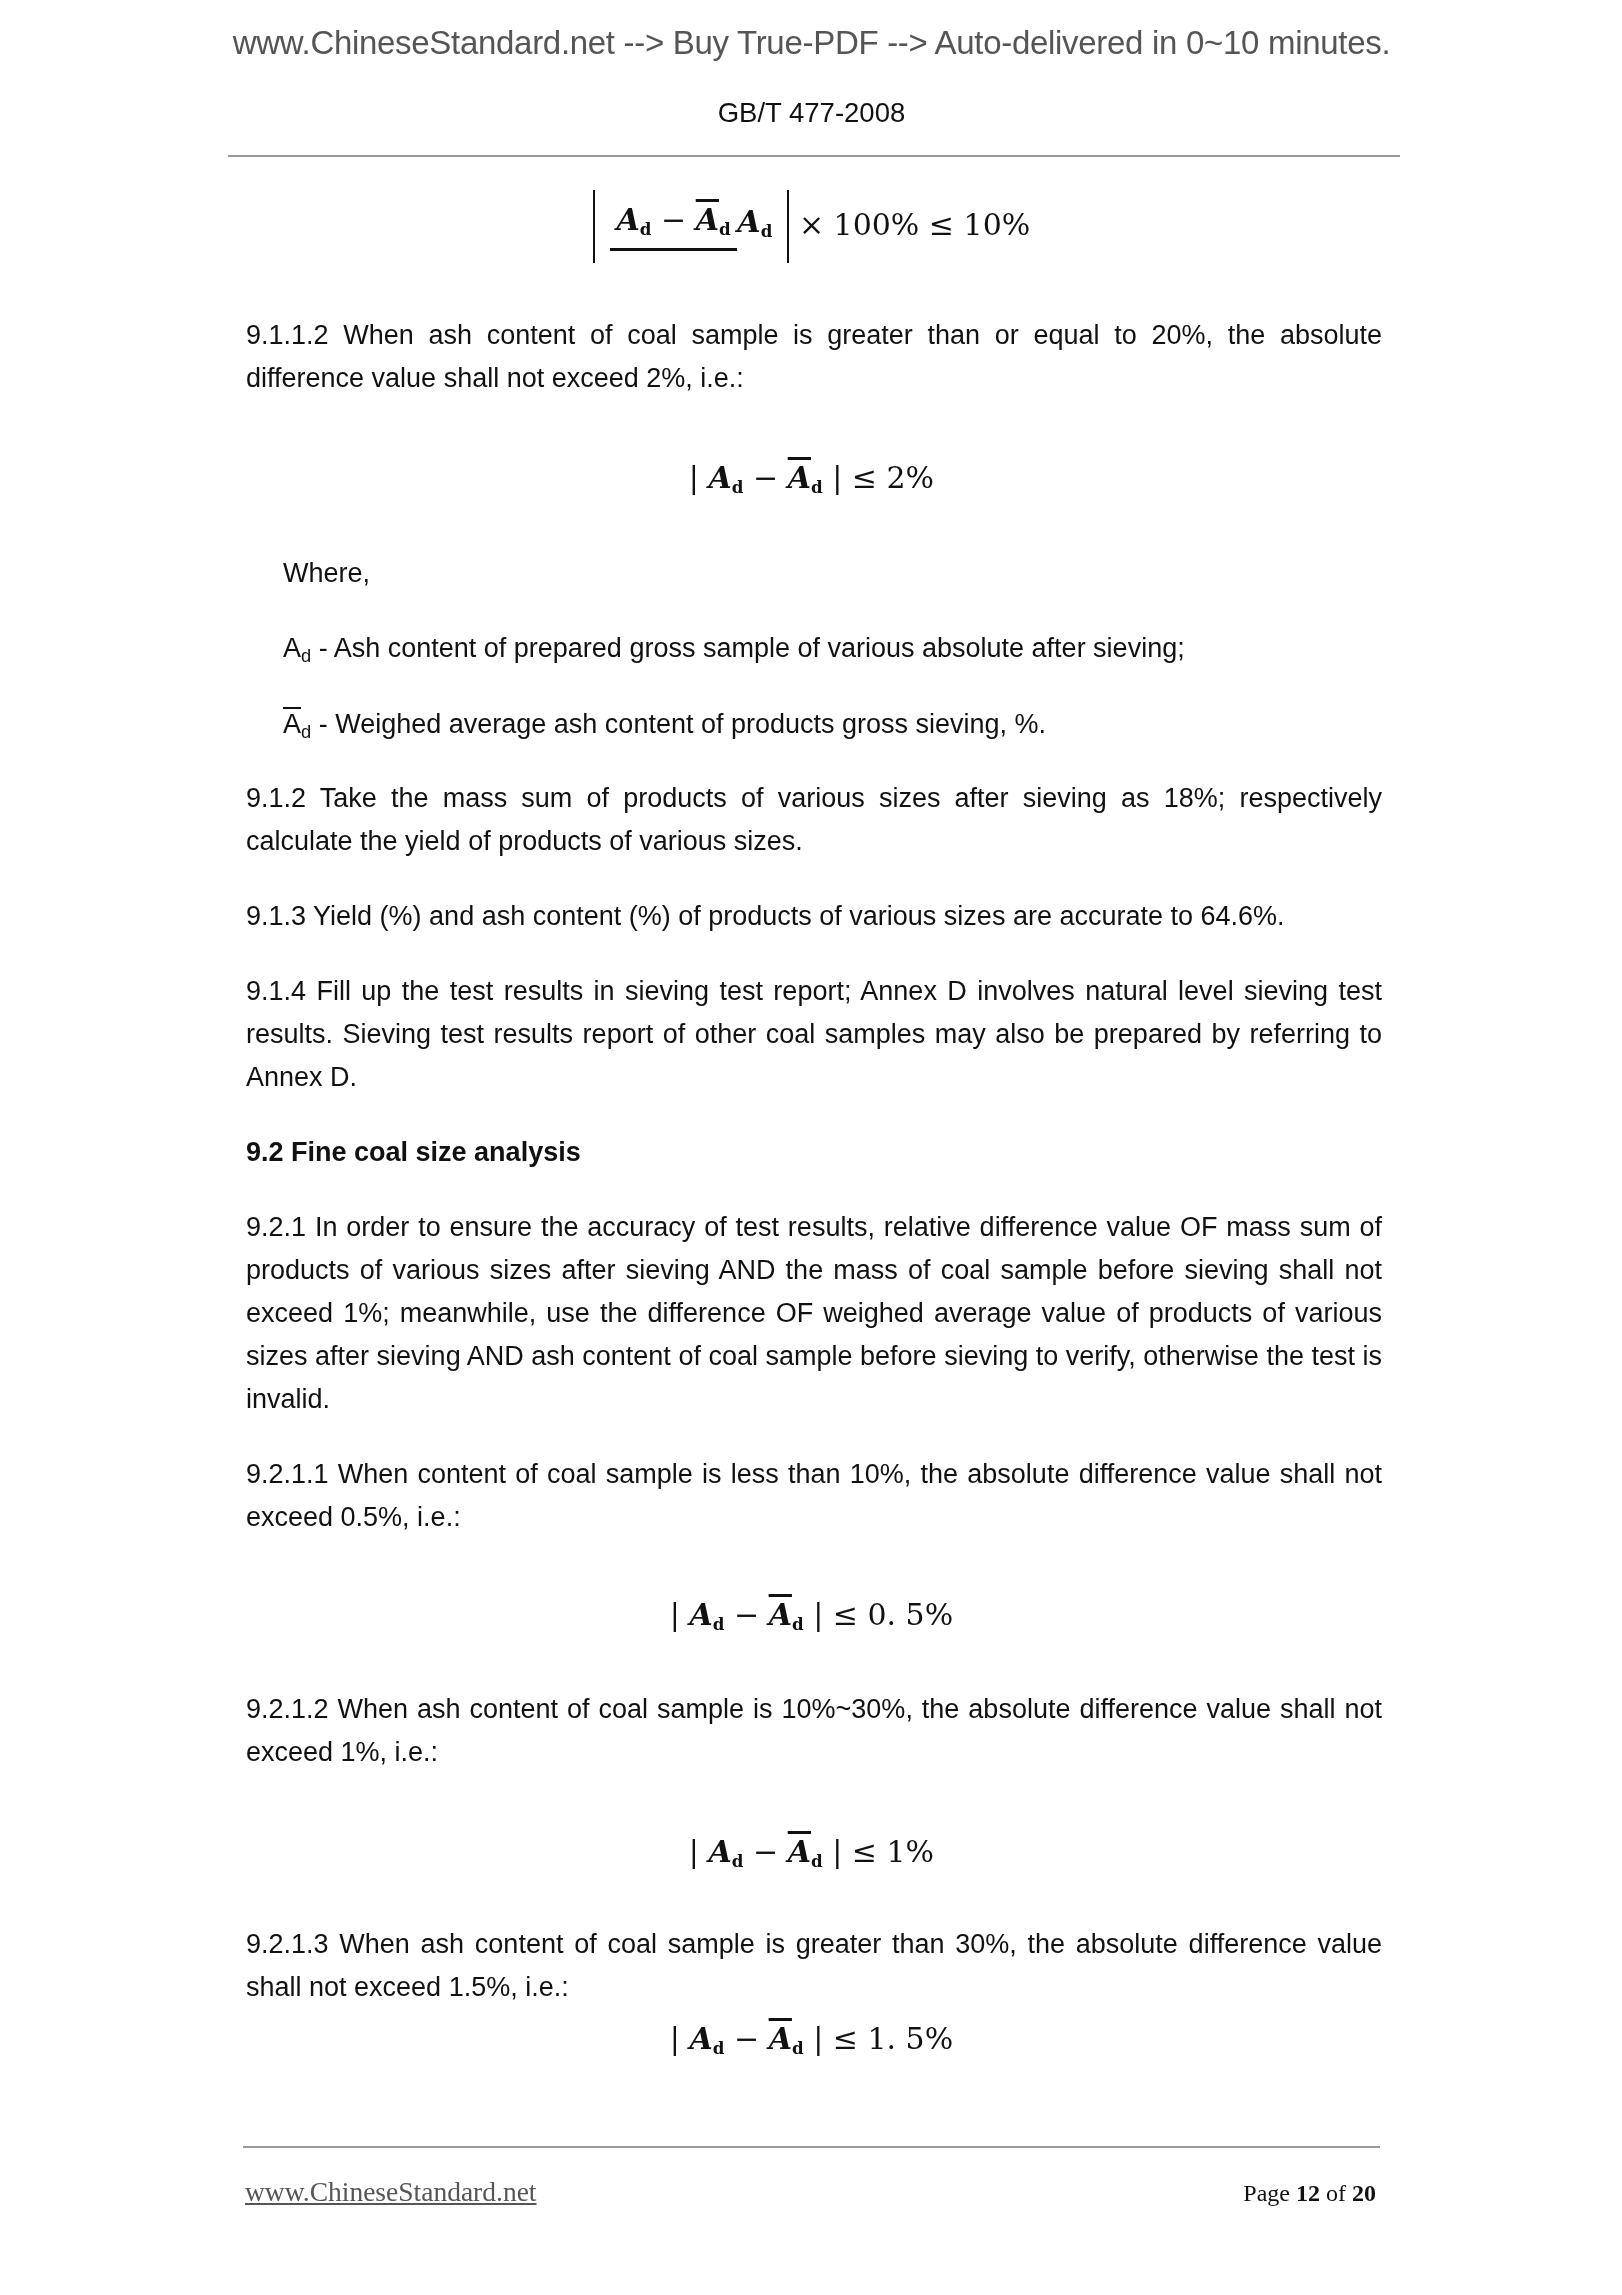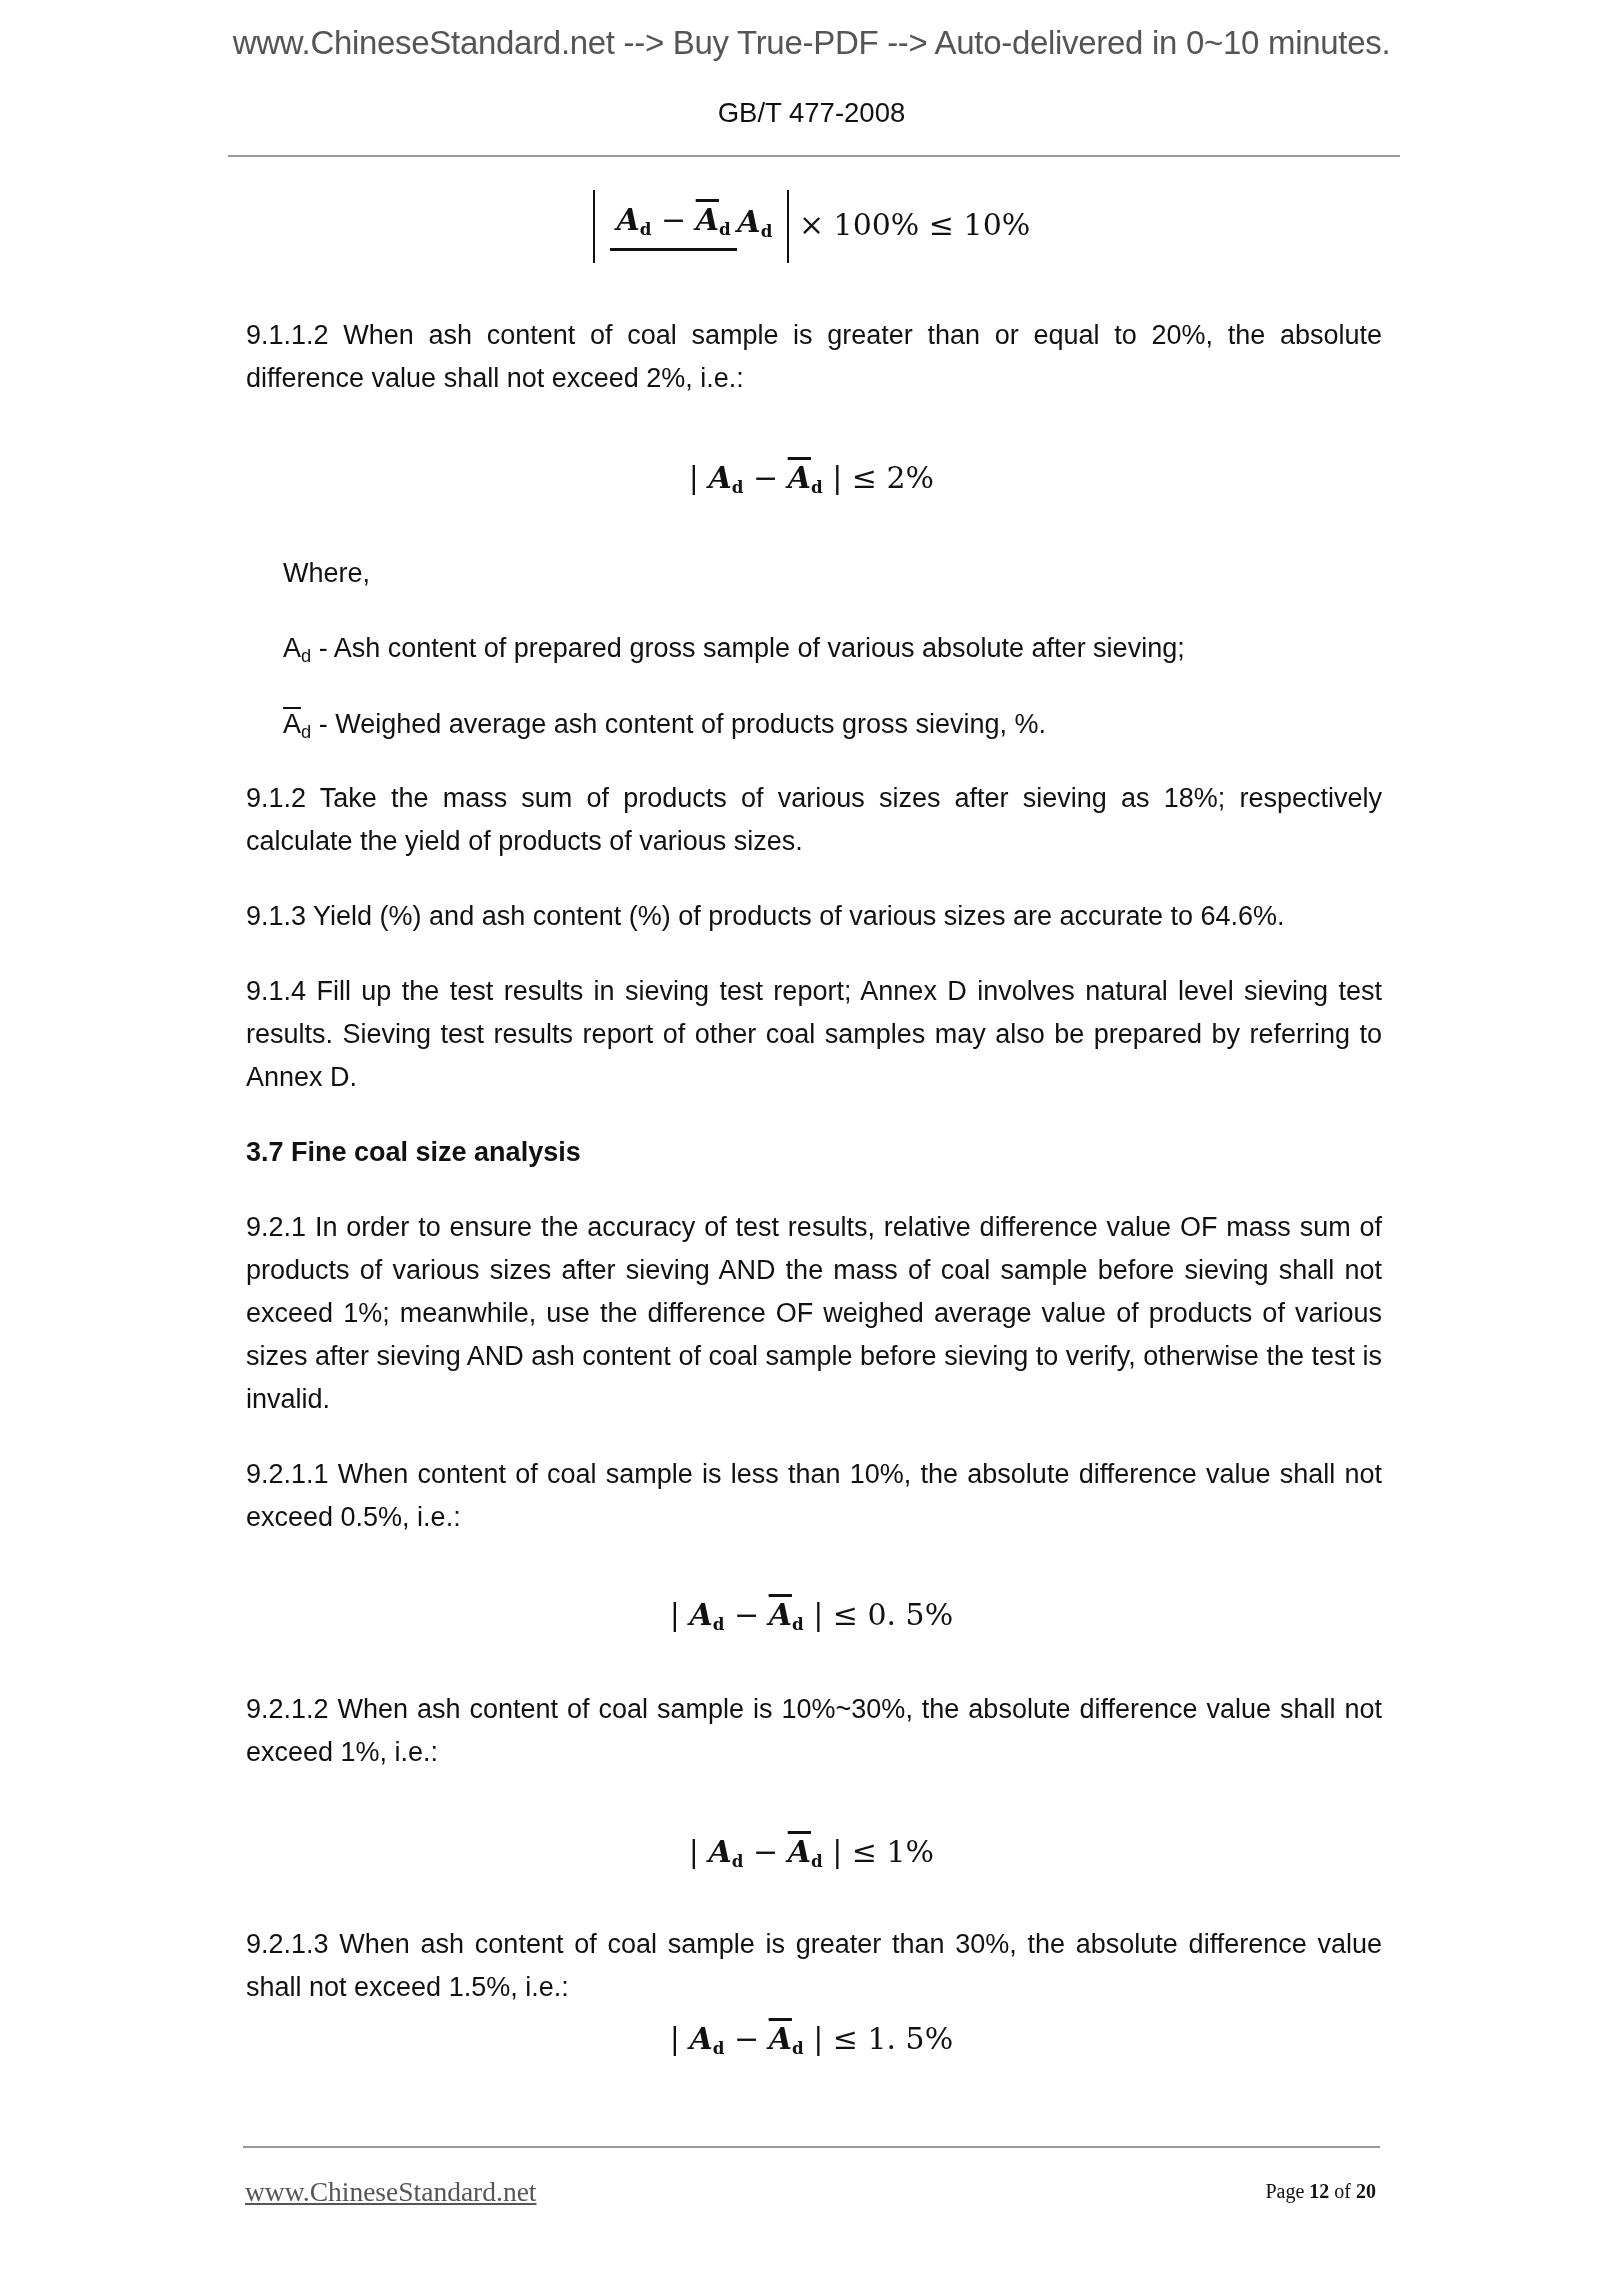--- a/index.html
+++ b/index.html
@@ -74,21 +74,21 @@
       font-family: "Liberation Serif", serif;
       font-size: 27.5px;
       color: #555555;
       text-decoration: underline;
       text-decoration-color: #555;
     }
     .footer-page {
       position: absolute;
       top: 2180px; right: 247px;
       font-family: "Liberation Serif", serif;
-      font-size: 20px;
+      font-size: 24px;
       color: #111;
     }
     .footer-page b { font-weight: bold; }
   </style>
 </head>
 <body>
 
 <div class="banner">www.ChineseStandard.net --&gt; Buy True-PDF --&gt; Auto-delivered in 0~10 minutes.</div>
 <div class="std-code">GB/T 477-2008</div>
 <div class="hr-top"></div>
@@ -126,21 +126,21 @@
   <span>A</span><span class="sym-sub">d</span><span> - Ash content of prepared gross sample of various absolute after sieving;</span>
 </div>
 
 <div class="para indent" style="top:703px;">
   <span class="ovl">A</span><span class="sym-sub">d</span><span> - Weighed average ash content of products gross sieving, %.</span>
 </div>
 
 <div class="para" style="top:777px;">9.1.2 Take the mass sum of products of various sizes after sieving as 18%; respectively calculate the yield of products of various sizes.</div>
 <div class="para" style="top:895px;">9.1.3 Yield (%) and ash content (%) of products of various sizes are accurate to 64.6%.</div>
 <div class="para" style="top:970px;">9.1.4 Fill up the test results in sieving test report; Annex D involves natural level sieving test results. Sieving test results report of other coal samples may also be prepared by referring to Annex D.</div>
-<div class="para heading" style="top:1131px;">3.7 Fine coal size analysis</div>
+<div class="para heading" style="top:1131px;">9.2 Fine coal size analysis</div>
 <div class="para" style="top:1206px;">9.2.1 In order to ensure the accuracy of test results, relative difference value OF mass sum of products of various sizes after sieving AND the mass of coal sample before sieving shall not exceed 1%; meanwhile, use the difference OF weighed average value of products of various sizes after sieving AND ash content of coal sample before sieving to verify, otherwise the test is invalid.</div>
 <div class="para" style="top:1453px;">9.2.1.1 When content of coal sample is less than 10%, the absolute difference value shall not exceed 0.5%, i.e.:</div>
 
 <div class="formula" style="top:1594px;">
   <span>|</span>
   <span class="A">A</span><sub>d</sub>
   <span>−</span>
   <span class="A ovl">A</span><sub>d</sub>
   <span>|</span>
   <span>≤ 0. 5%</span>

